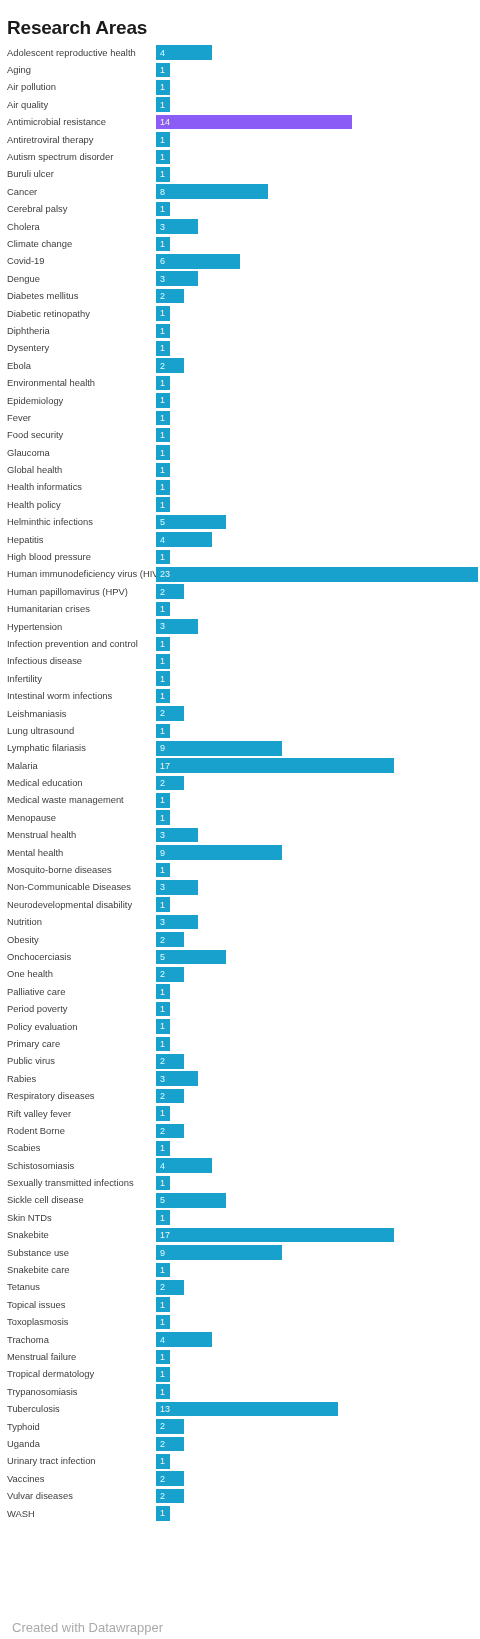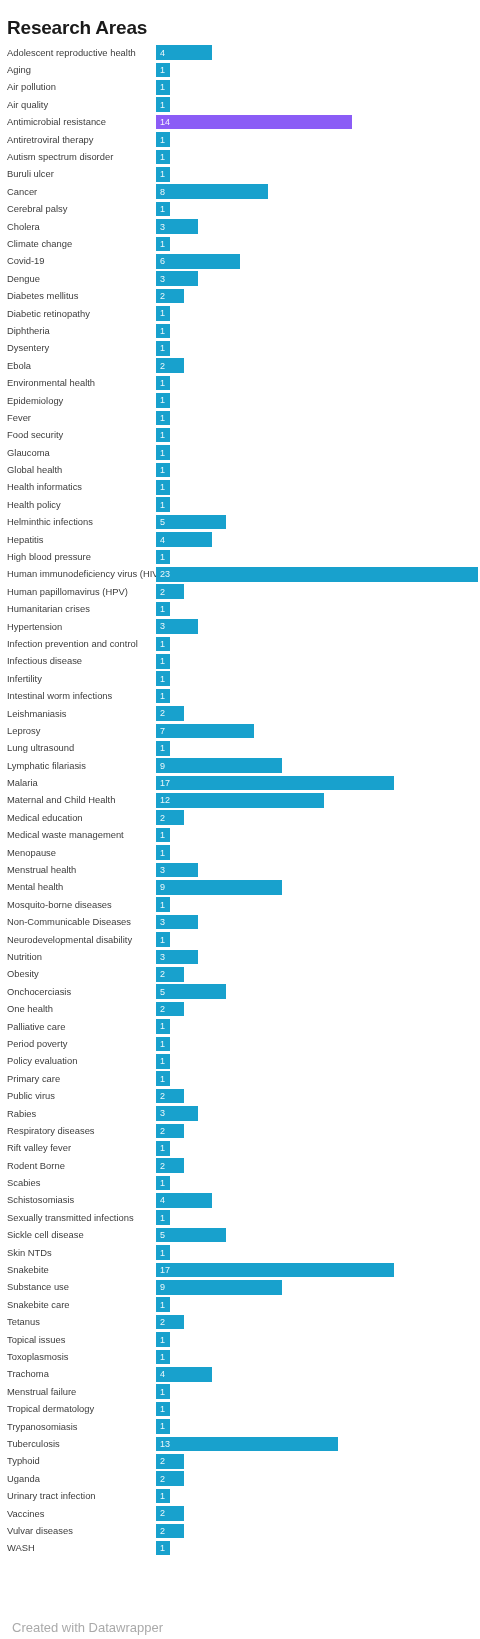--- a/index.html
+++ b/index.html
@@ -394,56 +394,40 @@
       </div>
       <div class="row">
         <div class="row-label">Leishmaniasis</div>
         <div class="bar-area">
           <div class="bar" style="width: 28px; background: rgb(24, 161, 205);">
             <span class="bar-value">2</span>
           </div>
         </div>
       </div>
       <div class="row">
-        <div class="row-label">Leprosy</div>
-        <div class="bar-area">
-          <div class="bar" style="width: 98px; background: rgb(24, 161, 205);">
-            <span class="bar-value">7</span>
-          </div>
-        </div>
-      </div>
-      <div class="row">
         <div class="row-label">Lung ultrasound</div>
         <div class="bar-area">
           <div class="bar" style="width: 14px; background: rgb(24, 161, 205);">
             <span class="bar-value">1</span>
           </div>
         </div>
       </div>
       <div class="row">
         <div class="row-label">Lymphatic filariasis</div>
         <div class="bar-area">
           <div class="bar" style="width: 126px; background: rgb(24, 161, 205);">
             <span class="bar-value">9</span>
           </div>
         </div>
       </div>
       <div class="row">
         <div class="row-label">Malaria</div>
         <div class="bar-area">
           <div class="bar" style="width: 238px; background: rgb(24, 161, 205);">
             <span class="bar-value">17</span>
-          </div>
-        </div>
-      </div>
-      <div class="row">
-        <div class="row-label">Maternal and Child Health</div>
-        <div class="bar-area">
-          <div class="bar" style="width: 168px; background: rgb(24, 161, 205);">
-            <span class="bar-value">12</span>
           </div>
         </div>
       </div>
       <div class="row">
         <div class="row-label">Medical education</div>
         <div class="bar-area">
           <div class="bar" style="width: 28px; background: rgb(24, 161, 205);">
             <span class="bar-value">2</span>
           </div>
         </div>

